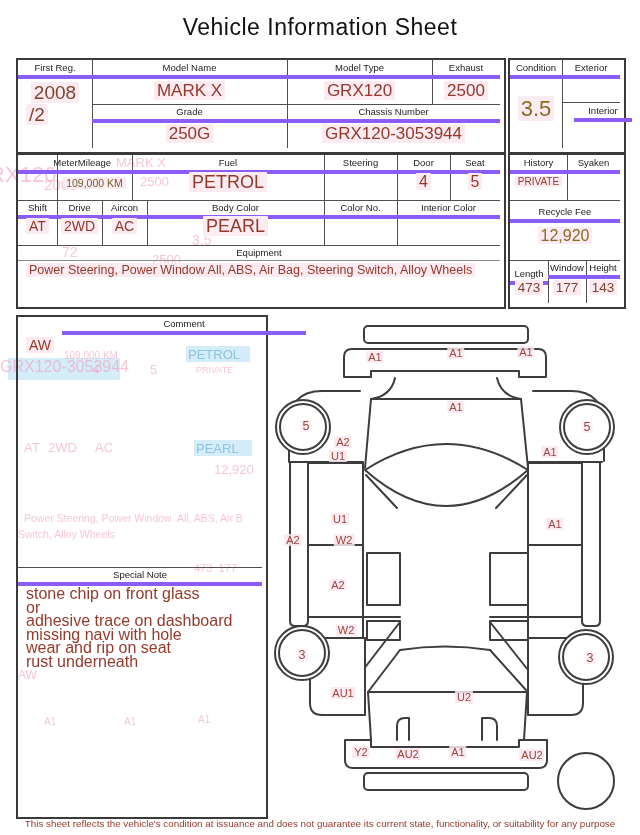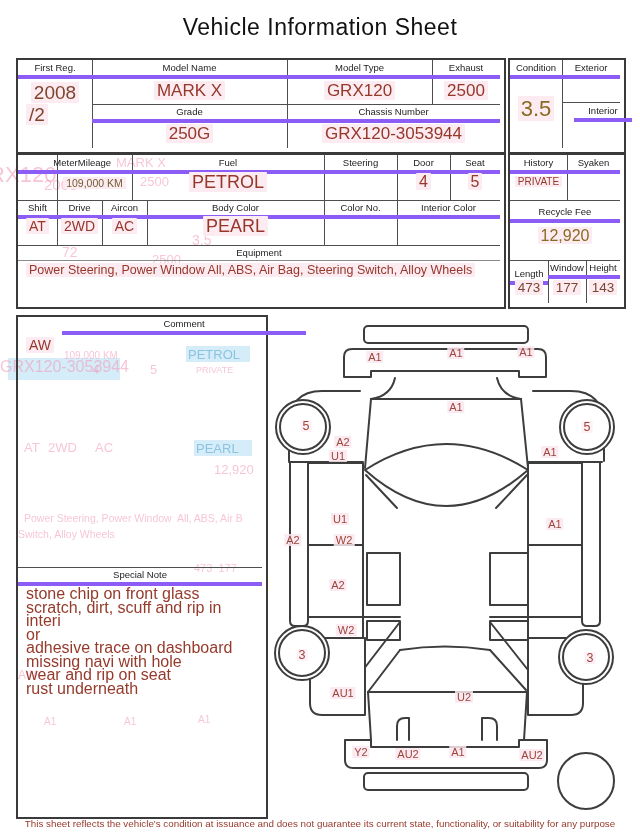--- a/index.html
+++ b/index.html
@@ -174,21 +174,20 @@
   </div>
 
   <div class="box" style="left:16px;top:315px;width:248px;height:500px;">
     <div class="hdr" style="left:16px;top:0;width:244px;margin-left:28px;">Comment</div>
     <div class="abs v-red" style="left:8px;top:20px;font-size:14px;"><span class="val-inline">AW</span></div>
 
     <div class="hline" style="left:0;top:250px;width:244px;"></div>
     <div class="hdr" style="left:0;top:251px;width:244px;">Special Note</div>
     <div class="abs" style="left:8px;top:270px;width:232px;">
         <div class="sn-line">stone chip on front glass</div>
-        <div class="sn-line">scratch, dirt, scuff and rip in interi</div>
         <div class="sn-line">or</div>
         <div class="sn-line">adhesive trace on dashboard</div>
         <div class="sn-line">missing navi with hole</div>
         <div class="sn-line">wear and rip on seat</div>
         <div class="sn-line">rust underneath</div>
       </div>
   </div>
 
   <div class="abs" style="left:270px;top:315px;width:370px;height:500px;">
     <svg width="370" height="500" viewBox="0 0 370 500">

